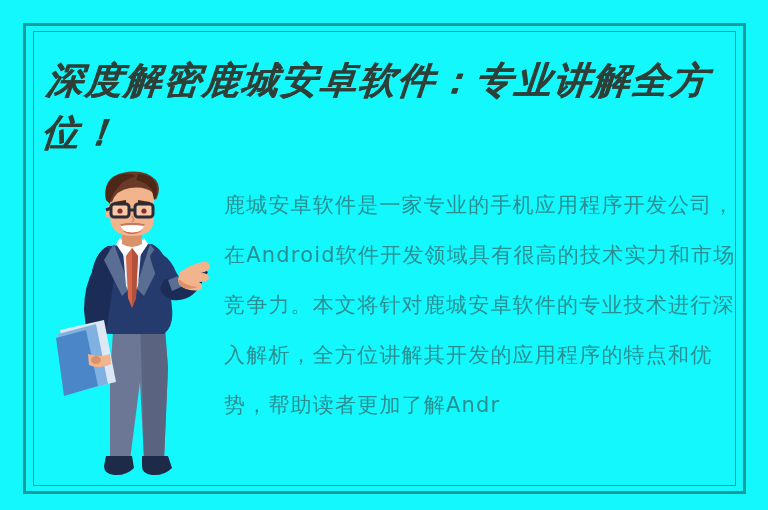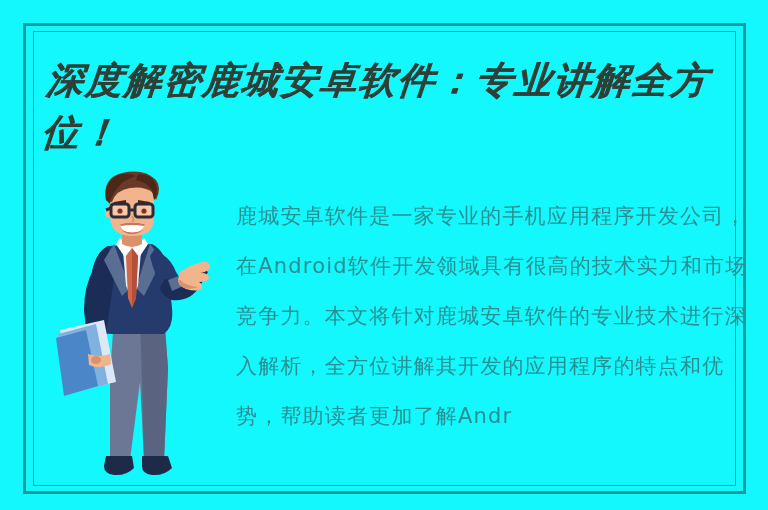--- a/index.html
+++ b/index.html
@@ -29,27 +29,26 @@
     font-size:37px; line-height:52px; font-weight:bold;
     font-style:italic;
     color:#2e3f37;
     letter-spacing:2px;
     white-space:normal;
     transform:skewX(-5deg);
     text-shadow:0.5px 0 0 #2e3f37;
   }
   
   .bodytext {
-    position:absolute; left:224px; top:191px;
+    position:absolute; left:224px; top:180px;
     width:512px; height:300px; overflow:hidden;
     font-family:"DejaVu Sans", sans-serif;
     font-size:21px; line-height:50px;
     color:#2a8f93; letter-spacing:1.2px;
     word-break:break-all;
-    margin-left:12px;
   }
   
   .figure { position:absolute; left:52px; top:168px; width:160px; height:310px; }
   .figure svg { display:block; width:160px; height:310px; }
 </style>
 </head>
 <body>
 
 <div id="poster">
 

